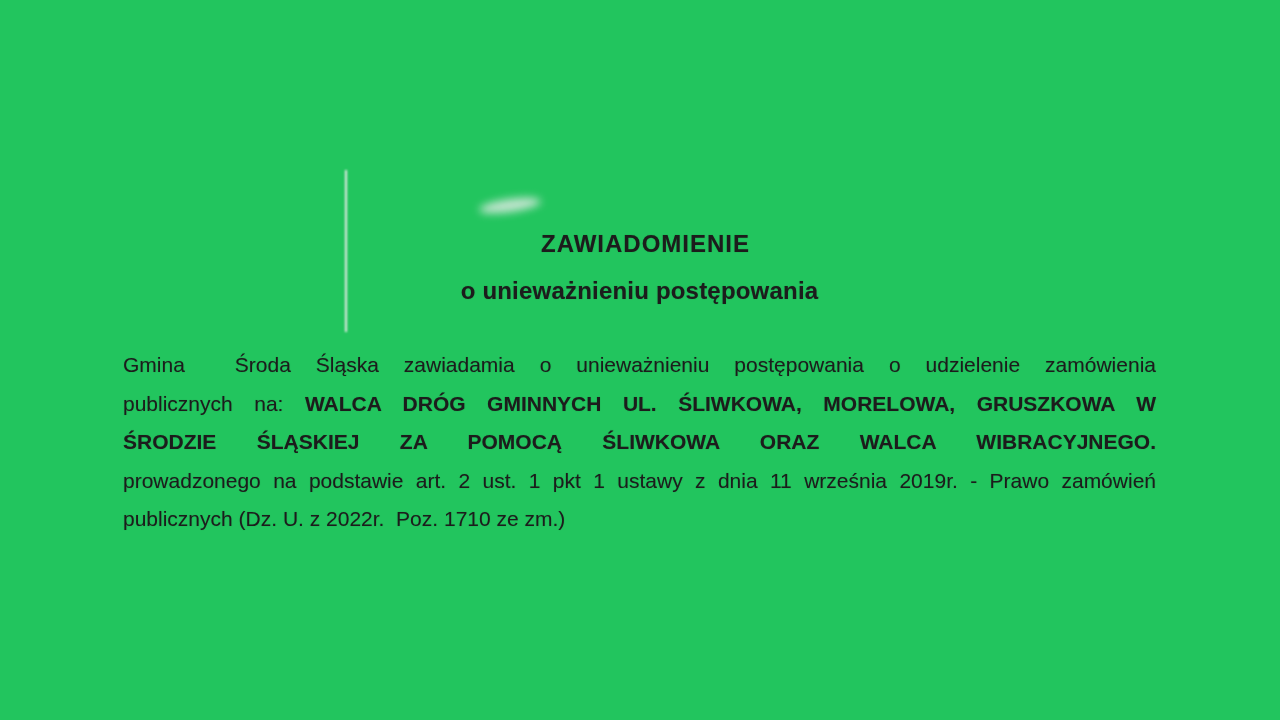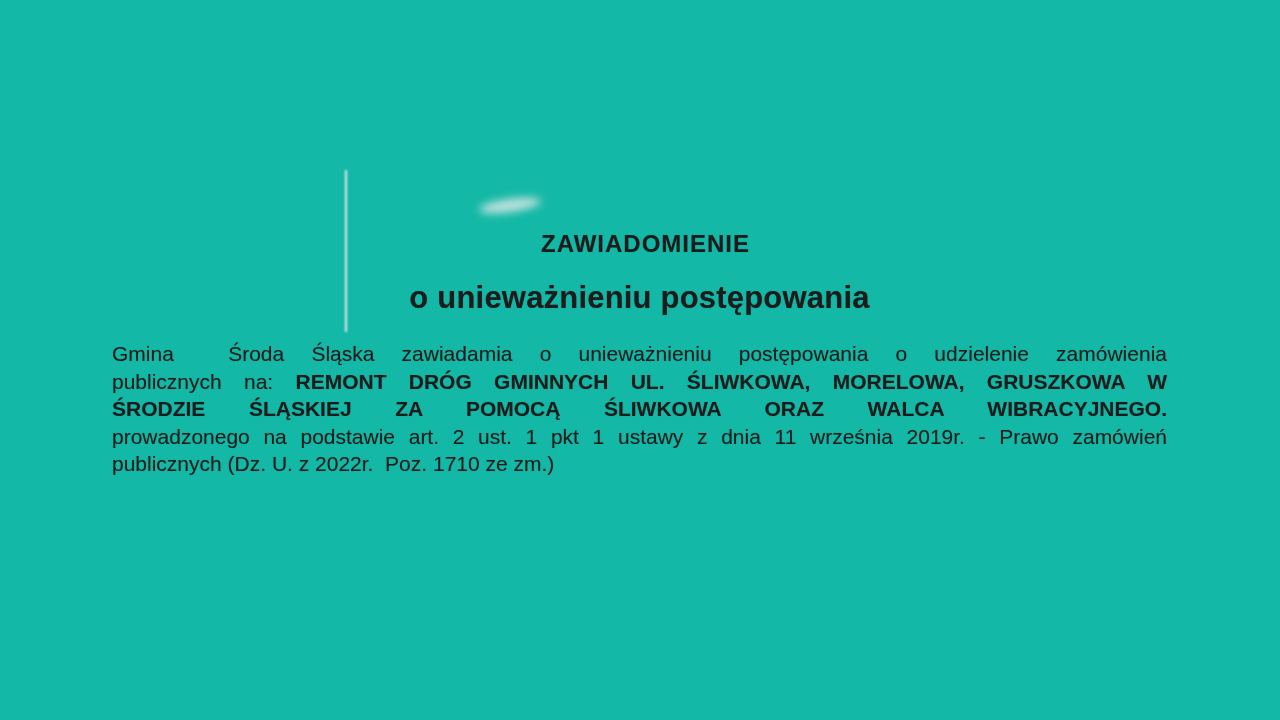--- a/index.html
+++ b/index.html
@@ -11,21 +11,21 @@
     height: 720px;
     background: #ffffff;
     overflow: hidden;
     position: relative;
     font-family: "Liberation Sans", "DejaVu Sans", sans-serif;
     color: #1c1c1c;
   }
   .page {
     position: absolute;
     inset: 0;
-    background: #14b8a6;
+    background: #22c55e;
   }
   
   .artifact-line {
     position: absolute;
     left: 345px;
     top: 170px;
     width: 2px;
     height: 162px;
     background: #ebebeb;
     filter: blur(1px);
@@ -51,36 +51,36 @@
     font-weight: bold;
     text-shadow: 0 0 1px rgba(30,30,30,0.35);
   }
   .title {
     font-size: 24px;
     line-height: 30px;
     letter-spacing: 1px;
     padding-left: 12px;
   }
   .subtitle {
-    font-size: 31px;
+    font-size: 24px;
     line-height: 30px;
-    margin-top: 24px;
+    margin-top: 17px;
     letter-spacing: 0.2px;
   }
   .bodytext {
     position: absolute;
     left: 112px;
     top: 340px;
     width: 1055px;
     font-size: 21px;
     line-height: 27.5px;
     text-shadow: 0 0 1px rgba(30,30,30,0.3);
   }
   .bl {
-    margin: 0;
+    margin: 11px;
     white-space: normal;
   }
   .j {
     text-align: justify;
     text-align-last: justify;
   }
   .b {
     font-weight: bold;
   }
 </style>
@@ -91,18 +91,18 @@
   <div class="artifact-line"></div>
   <div class="artifact-smudge"></div>
 
   <header class="titles">
     <div class="title">ZAWIADOMIENIE</div>
     <div class="subtitle">o unieważnieniu postępowania</div>
   </header>
 
   <main class="bodytext">
     <p class="bl j">Gmina&nbsp; Środa Śląska zawiadamia o unieważnieniu postępowania o udzielenie zamówienia</p>
-    <p class="bl j"><span>publicznych na: </span><span class="b">REMONT DRÓG GMINNYCH UL. ŚLIWKOWA, MORELOWA, GRUSZKOWA W</span></p>
+    <p class="bl j"><span>publicznych na: </span><span class="b">WALCA DRÓG GMINNYCH UL. ŚLIWKOWA, MORELOWA, GRUSZKOWA W</span></p>
     <p class="bl j b">ŚRODZIE ŚLĄSKIEJ ZA POMOCĄ ŚLIWKOWA ORAZ WALCA WIBRACYJNEGO.</p>
     <p class="bl j">prowadzonego na podstawie art. 2 ust. 1 pkt 1 ustawy z dnia 11 września 2019r. - Prawo zamówień</p>
     <p class="bl">publicznych (Dz. U. z 2022r.&nbsp; Poz. 1710 ze zm.)</p>
   </main>
 </div>
 
 </body></html>

